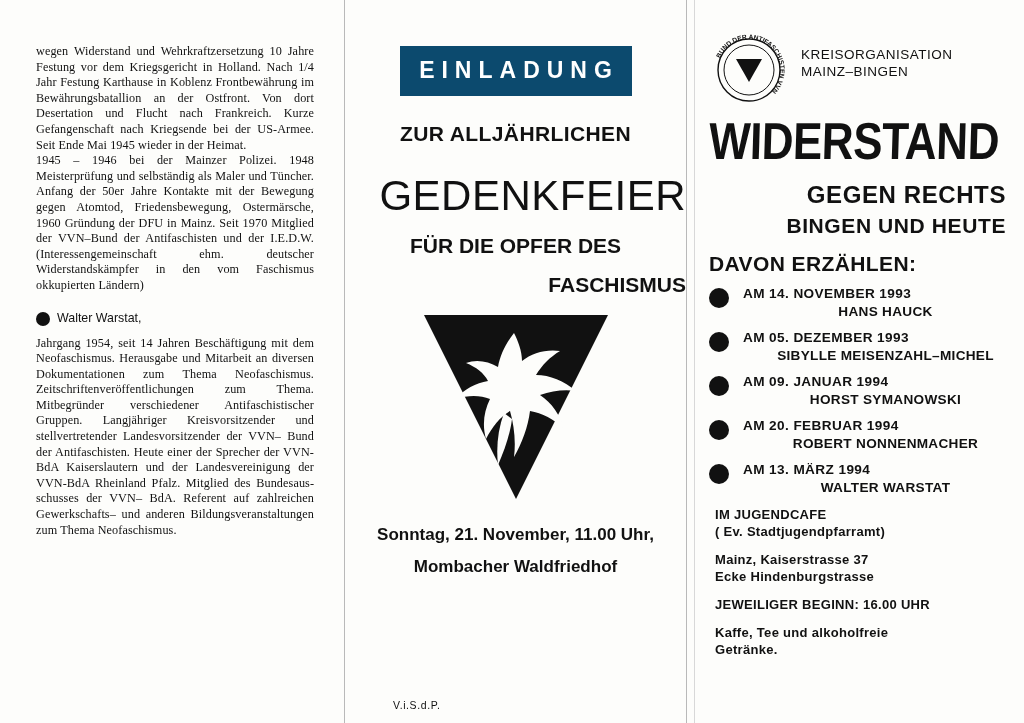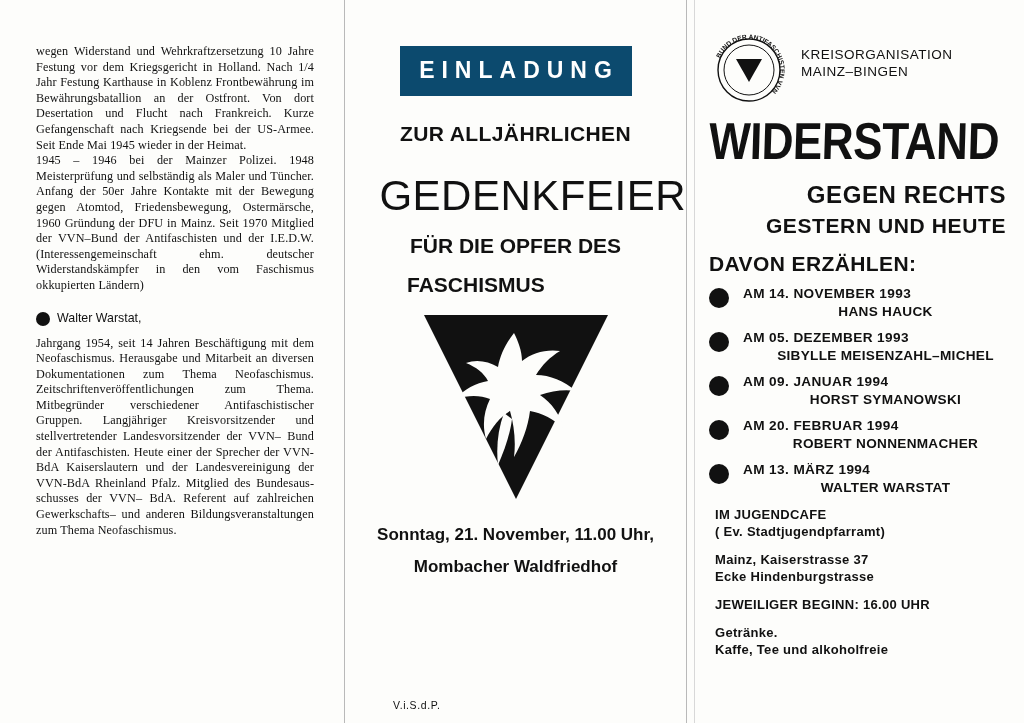--- a/index.html
+++ b/index.html
@@ -102,21 +102,21 @@
   }
   .c-line3 {
     margin-top: 14px;
     font-size: 21px;
     font-weight: bold;
   }
   .c-line4 {
     margin-top: 15px;
     font-size: 21px;
     font-weight: bold;
-    text-align: left;
+    text-align: right;
     padding-left: 62px;
   }
   .emblem {
     position: relative;
     margin: 12px auto 0 auto;
     width: 196px;
     height: 196px;
   }
   .emblem svg { display:block; }
   .c-date {
@@ -312,21 +312,21 @@
       </div>
       <div class="kreis-lines">
         <div>KREISORGANISATION</div>
         <div>MAINZ–BINGEN</div>
       </div>
     </div>
 
     <div class="widerstand-title">WIDERSTAND</div>
 
     <div class="sub1">GEGEN RECHTS</div>
-    <div class="sub2">GESTERN UND HEUTE</div>
+    <div class="sub2">BINGEN UND HEUTE</div>
 
     <div class="davon">DAVON ERZÄHLEN:</div>
 
     <div class="events">
 
       <div class="event">
         <span class="ev-dot"></span>
         <div class="ev-texts">
           <div class="ev-date">AM 14. NOVEMBER 1993</div>
           <div class="ev-name">HANS HAUCK</div>
@@ -369,19 +369,19 @@
 
     <div class="footer-block">
       <div>IM JUGENDCAFE</div>
       <div>( Ev. Stadtjugendpfarramt)</div>
       <div class="fb-gap"></div>
       <div>Mainz, Kaiserstrasse 37</div>
       <div>Ecke Hindenburgstrasse</div>
       <div class="fb-gap"></div>
       <div>JEWEILIGER BEGINN: 16.00 UHR</div>
       <div class="fb-gap"></div>
+      <div>Kaffe, Tee und alkoholfreie</div>
       <div>Getränke.</div>
-      <div>Kaffe, Tee und alkoholfreie</div>
     </div>
 
   </div>
 
 </div>
 
 </body></html>

